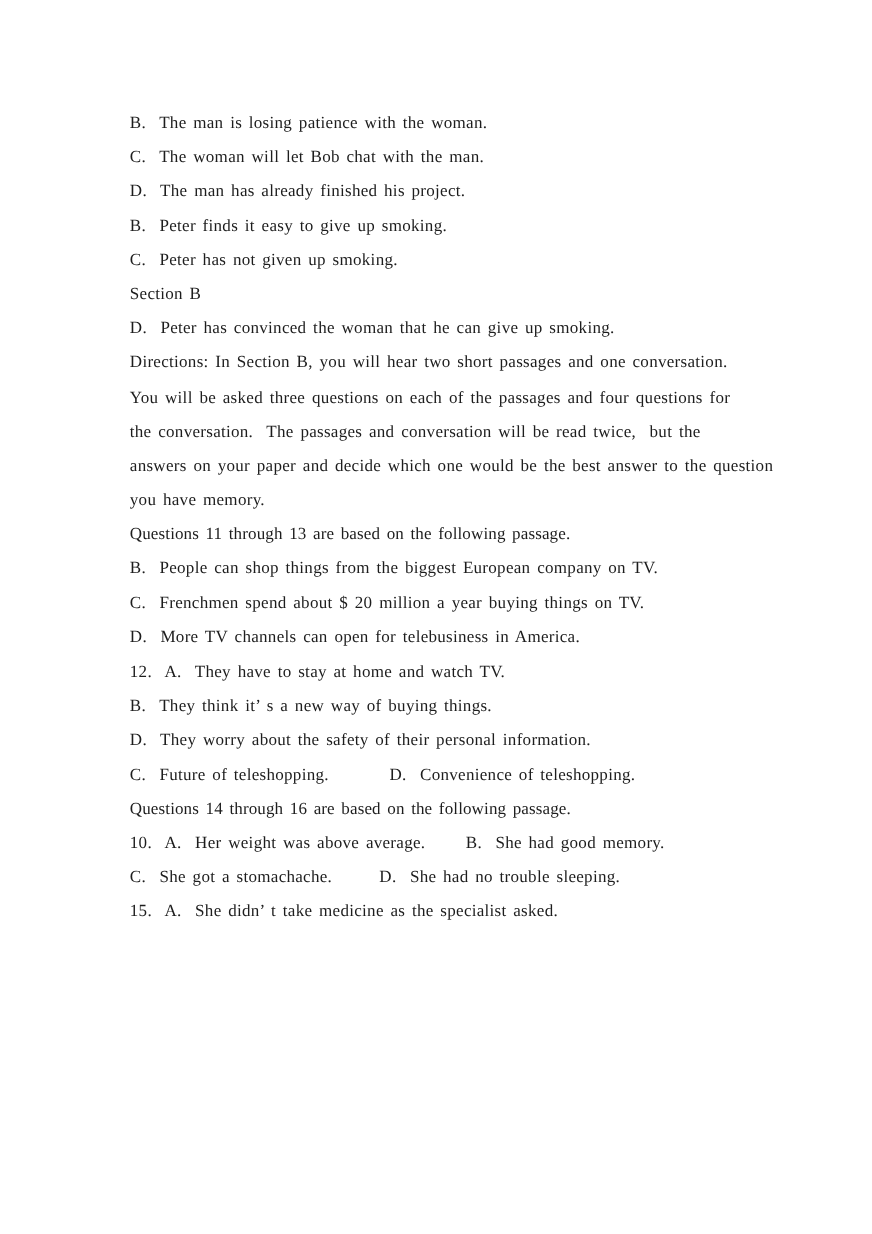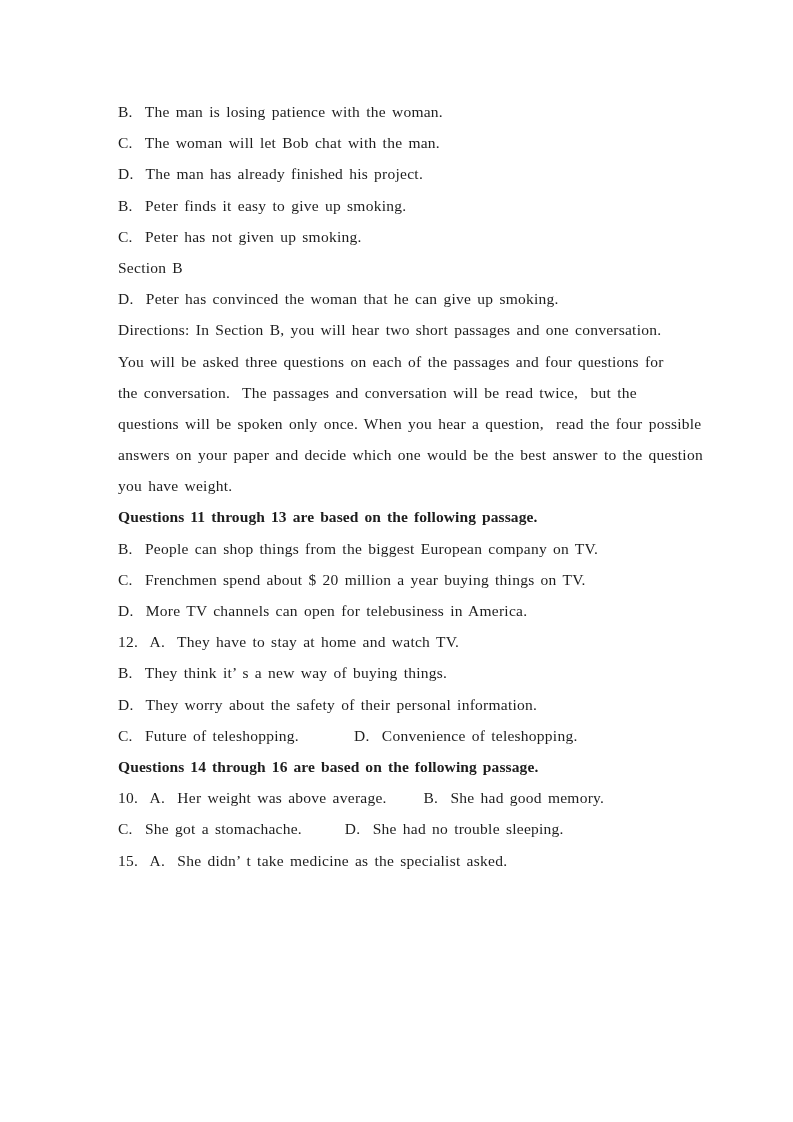--- a/index.html
+++ b/index.html
@@ -25,42 +25,41 @@
     font-size: 15.5px;
     line-height: 31.2px;
     height: 31.2px;
     color: #1d1d1d;
     letter-spacing: 0.25px;
     word-spacing: 2px;
     white-space: pre;
     font-weight: normal;
   }
   .line.bold {
-    font-weight: bold;
+    font-weight: normal;
     letter-spacing: 0.1px;
   }
 </style>
 </head>
 <body>
 
 <div class="page">
   <div class="text-column">
       <div class="line">B.  The man is losing patience with the woman.</div>
       <div class="line">C.  The woman will let Bob chat with the man.</div>
       <div class="line">D.  The man has already finished his project.</div>
       <div class="line">B.  Peter finds it easy to give up smoking.</div>
       <div class="line">C.  Peter has not given up smoking.</div>
       <div class="line">Section B</div>
       <div class="line">D.  Peter has convinced the woman that he can give up smoking.</div>
       <div class="line">Directions: In Section B, you will hear two short passages and one conversation.</div>
       <div class="line">You will be asked three questions on each of the passages and four questions for</div>
       <div class="line">the conversation.  The passages and conversation will be read twice,  but the</div>
-      <div class="line">questions will be spoken only once. When you hear a question,  read the four possible</div>
       <div class="line">answers on your paper and decide which one would be the best answer to the question</div>
-      <div class="line">you have weight.</div>
+      <div class="line">you have memory.</div>
       <div class="line bold">Questions 11 through 13 are based on the following passage.</div>
       <div class="line">B.  People can shop things from the biggest European company on TV.</div>
       <div class="line">C.  Frenchmen spend about $ 20 million a year buying things on TV.</div>
       <div class="line">D.  More TV channels can open for telebusiness in America.</div>
       <div class="line">12.  A.  They have to stay at home and watch TV.</div>
       <div class="line">B.  They think it’ s a new way of buying things.</div>
       <div class="line">D.  They worry about the safety of their personal information.</div>
       <div class="line">C.  Future of teleshopping.         D.  Convenience of teleshopping.</div>
       <div class="line bold">Questions 14 through 16 are based on the following passage.</div>
       <div class="line">10.  A.  Her weight was above average.      B.  She had good memory.</div>

